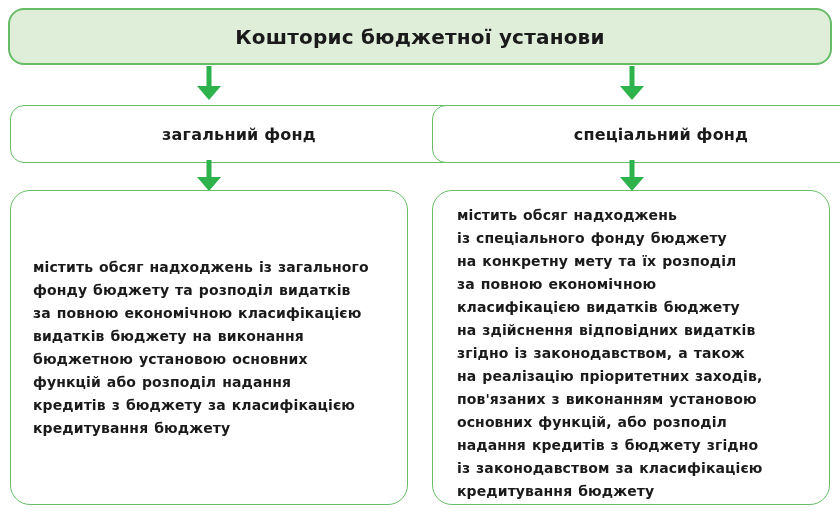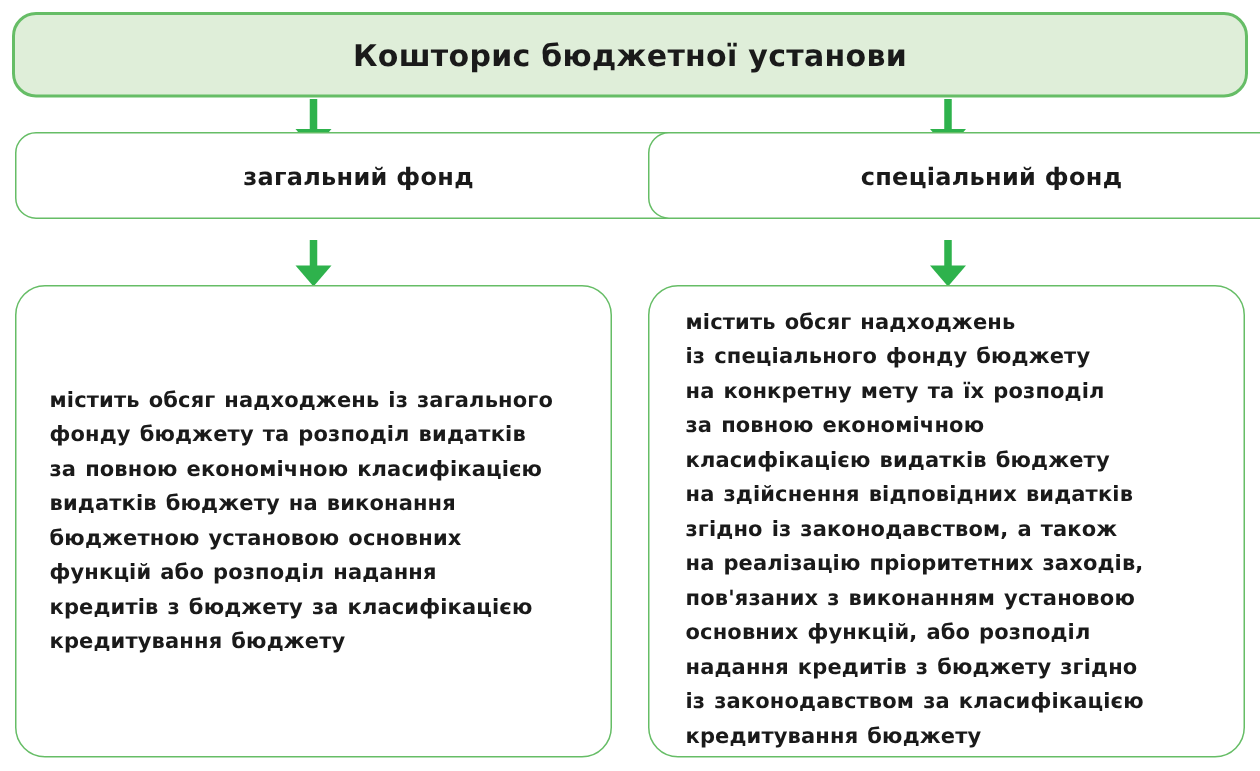--- a/index.html
+++ b/index.html
@@ -33,21 +33,21 @@
     background: var(--header-fill);
     border-width: 2px;
     border-radius: 16px;
   }
   .root-title {
     font-weight: bold;
     font-size: 20px;
     letter-spacing: 0.2px;
   }
   .fund-node {
-    top: 88px; height: 58px; width: 458px;
+    top: 105px; height: 58px; width: 458px;
     border-radius: 14px;
   }
   .fund-node.left  { left: 10px; }
   .fund-node.right { left: 432px; }
   .fund-label {
     font-weight: bold;
     font-size: 16px;
     letter-spacing: 0.2px;
   }
   .desc-node {

